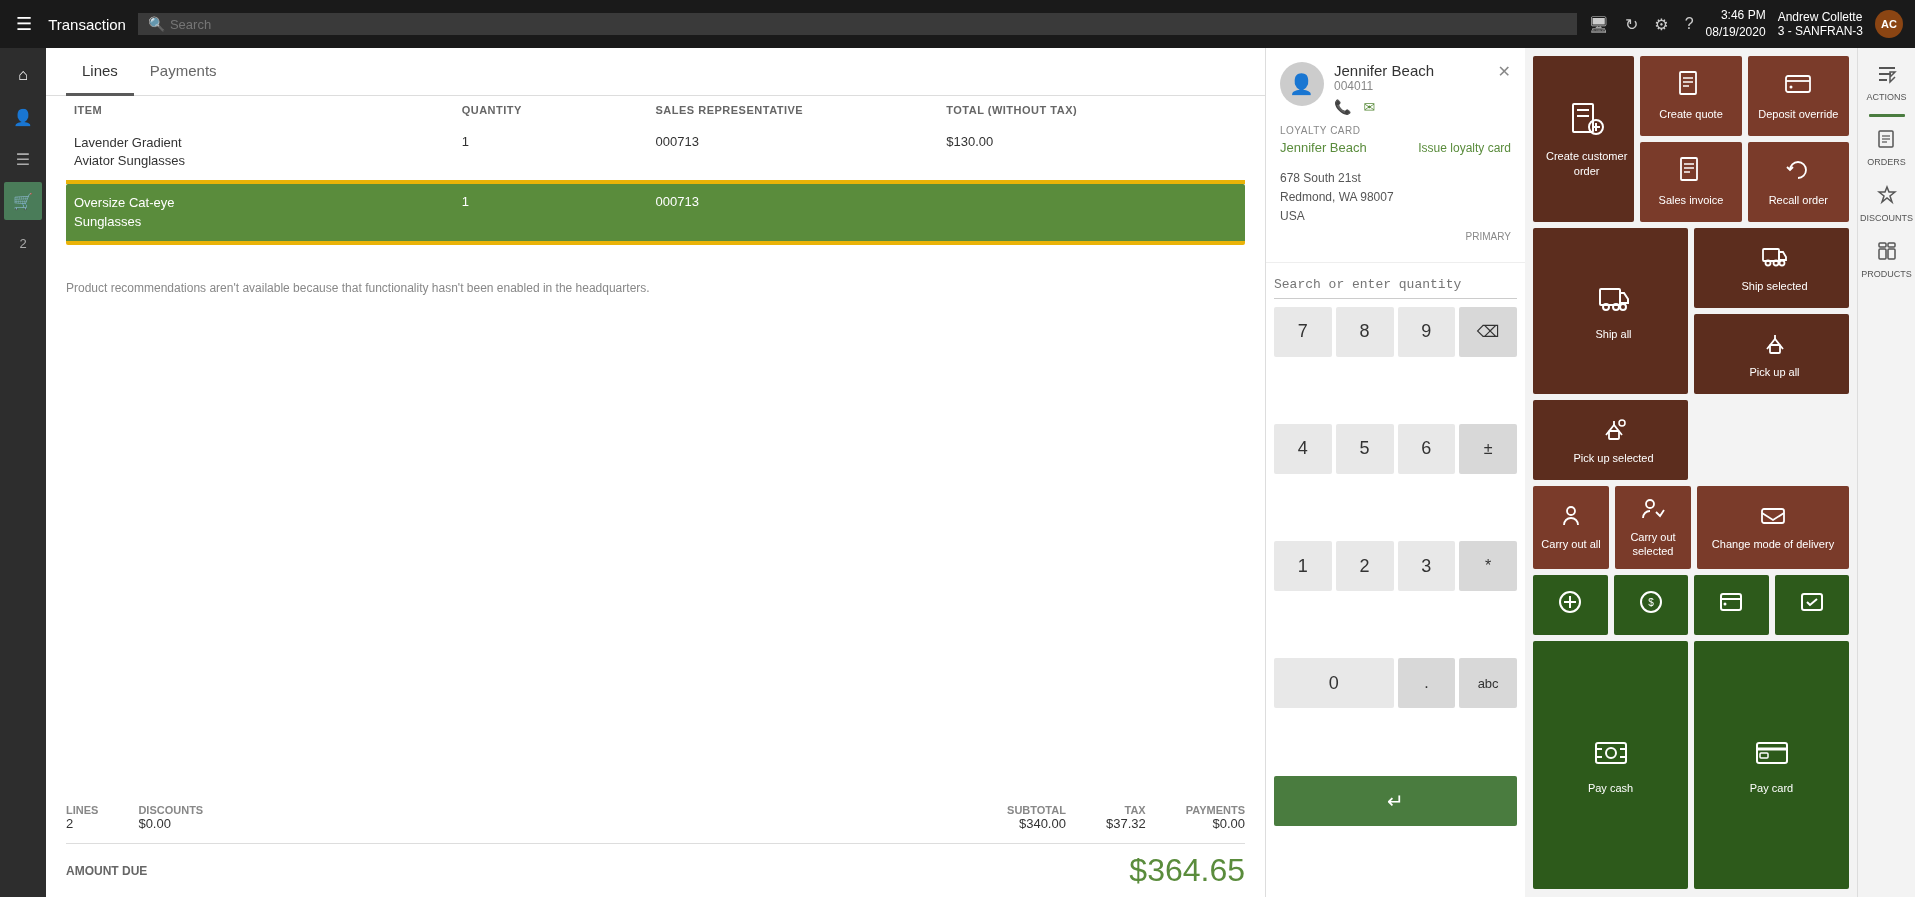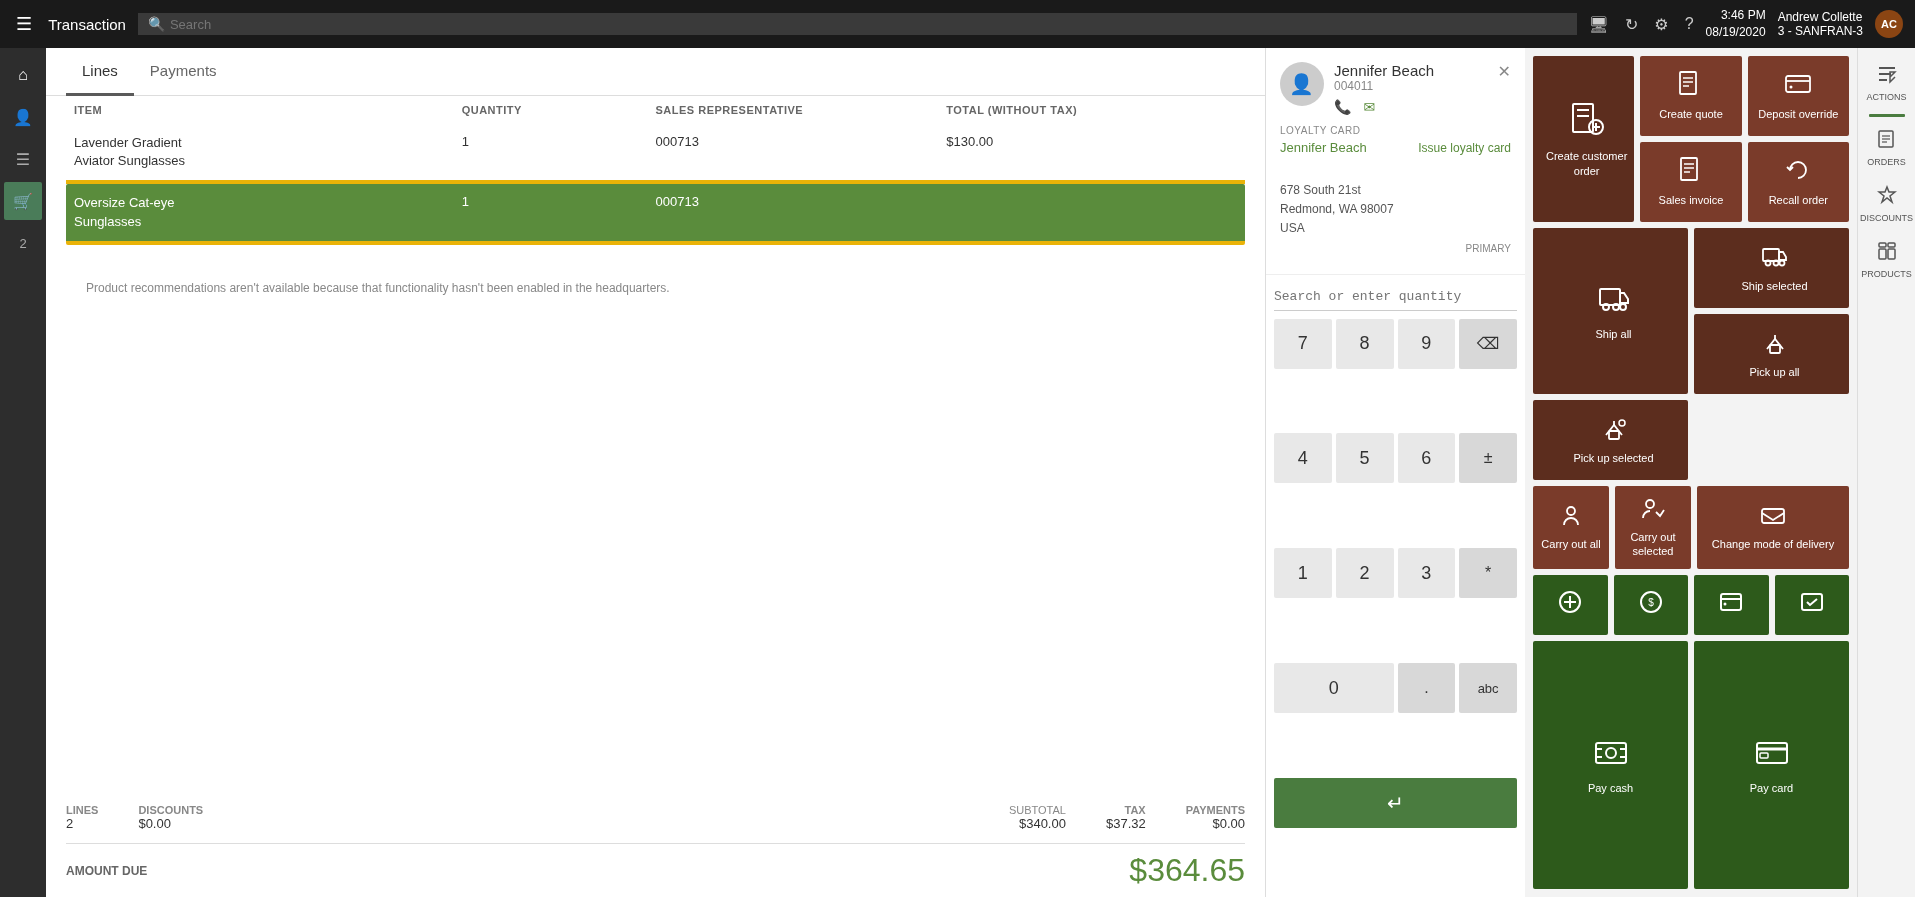--- a/index.html
+++ b/index.html
@@ -132,21 +132,21 @@
       border-bottom: 4px solid #eab308;
     }
     .line-row.selected {
       background: #5a8c3c;
       color: white;
       border-radius: 2px;
     }
     .line-row .item-name { font-size: 13px; line-height: 1.4; }
 
     .product-rec {
-      padding: 16px 40px;
+      padding: 16px 20px;
       font-size: 12px;
       color: #888;
       margin-top: 20px;
     }
 
     
     .bottom-totals {
       margin-top: auto;
       padding: 12px 20px 0 20px;
     }
@@ -188,21 +188,21 @@
       display: flex; align-items: center; justify-content: center;
       font-size: 20px; color: #888; flex-shrink: 0;
     }
     .customer-info { flex: 1; }
     .customer-name { font-size: 15px; font-weight: 500; color: #333; }
     .customer-id { font-size: 12px; color: #888; }
     .customer-contacts { display: flex; gap: 12px; margin-top: 6px; }
     .customer-contact-icon { font-size: 14px; color: #5a8c3c; cursor: pointer; }
     .close-btn { font-size: 16px; color: #888; cursor: pointer; }
 
-    .loyalty-section { margin-bottom: 26px; }
+    .loyalty-section { margin-bottom: 14px; }
     .loyalty-label { font-size: 10px; color: #888; text-transform: uppercase; letter-spacing: 0.5px; margin-bottom: 4px; }
     .loyalty-row { display: flex; justify-content: space-between; align-items: center; }
     .loyalty-link { font-size: 12px; color: #5a8c3c; cursor: pointer; }
     .loyalty-name { font-size: 13px; color: #5a8c3c; font-weight: 500; }
 
     .address-section { margin-bottom: 6px; }
     .address-text { font-size: 12px; color: #555; line-height: 1.6; }
     .primary-label { font-size: 10px; color: #888; text-align: right; margin-top: 4px; }
 
     
@@ -382,21 +382,21 @@
             <div style="font-weight:600; font-size:11px; color:#888;">LINES</div>
             <div style="font-size:13px; color:#333;">2</div>
           </div>
           <div>
             <div style="font-weight:600; font-size:11px; color:#888;">DISCOUNTS</div>
             <div style="font-size:13px; color:#333;">$0.00</div>
           </div>
         </div>
         <div style="display:flex; gap:40px;">
           <div style="text-align:right;">
-            <div style="font-weight:400; font-size:11px; color:#888;">SUBTOTAL</div>
+            <div style="font-weight:700; font-size:11px; color:#888;">SUBTOTAL</div>
             <div style="font-size:13px; color:#333;">$340.00</div>
           </div>
           <div style="text-align:right;">
             <div style="font-weight:600; font-size:11px; color:#888;">TAX</div>
             <div style="font-size:13px; color:#333;">$37.32</div>
           </div>
           <div style="text-align:right;">
             <div style="font-weight:600; font-size:11px; color:#888;">PAYMENTS</div>
             <div style="font-size:13px; color:#333;">$0.00</div>
           </div>

